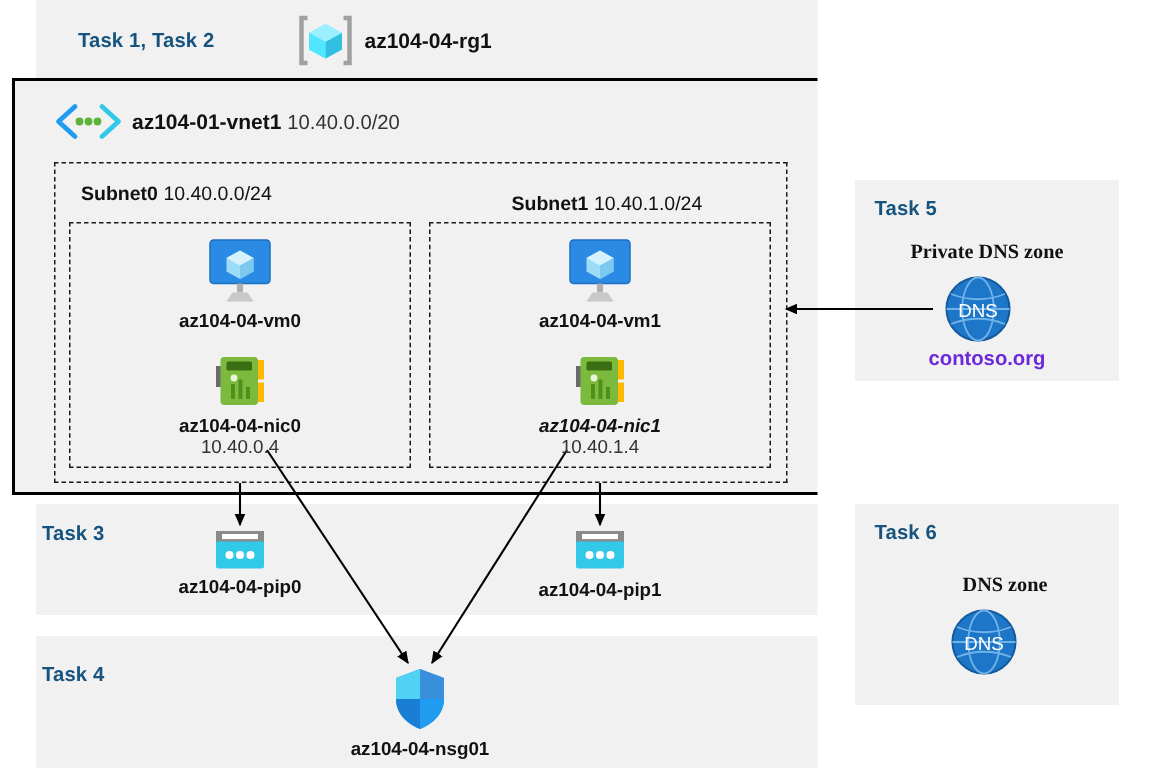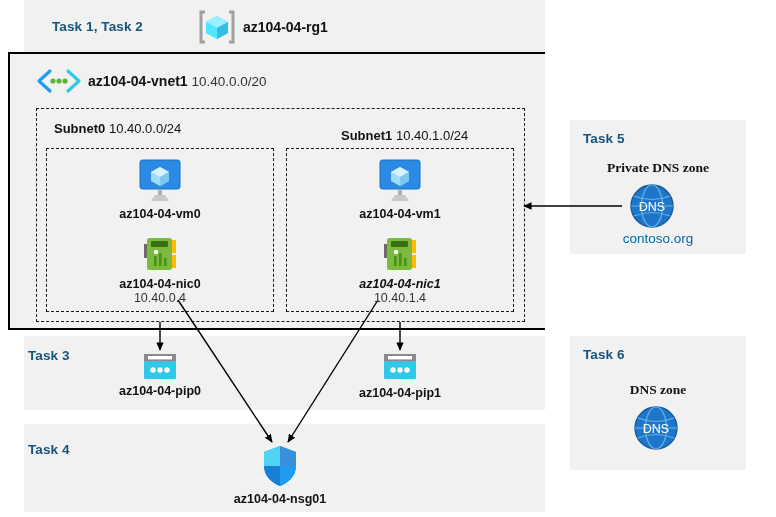--- a/index.html
+++ b/index.html
@@ -30,21 +30,21 @@
   .task-label{color:#16537e;font-weight:bold;font-size:13.5px;letter-spacing:0.1px;}
   .res-title{font-weight:bold;font-size:14px;color:#111111;}
   .res-sub{font-size:13.5px;color:#333333;font-weight:normal;}
   .subnet-label{font-size:13px;color:#111111;}
   .subnet-label b{font-weight:bold;}
   .node-name{font-weight:bold;font-size:12.5px;color:#111111;text-align:right;
              white-space:nowrap;}
   .node-ip{font-size:12.5px;color:#333333;text-align:center;white-space:nowrap;}
   .zone-title{font-weight:bold;font-size:13.5px;color:#111111;text-align:center;
               white-space:nowrap;font-family:Liberation Serif, serif;}
-  .zone-sub{font-weight:normal;font-size:13.5px;color:#0369a1;text-align:center;
+  .zone-sub{font-weight:bold;font-size:13.5px;color:#6d28d9;text-align:center;
             white-space:nowrap;}
 
   .node{display:flex;flex-direction:column;align-items:center;}
   svg{display:block;}
 </style>
 </head>
 <body>
 
 <div class="abs band rg-band"></div>
 <div class="abs vnet-outer"></div>
@@ -92,21 +92,21 @@
 <div class="abs" style="left:36px;top:68px;">
   <svg width="46" height="26" viewBox="0 0 46 26">
     <path d="M14,3 L3,13 L14,23" fill="none" stroke="#1f9bf0" stroke-width="3.2" stroke-linecap="round" stroke-linejoin="round"></path>
     <path d="M32,3 L43,13 L32,23" fill="none" stroke="#32c8e8" stroke-width="3.2" stroke-linecap="round" stroke-linejoin="round"></path>
     <circle cx="17" cy="13" r="2.6" fill="#5cb338"></circle>
     <circle cx="23" cy="13" r="2.6" fill="#5cb338"></circle>
     <circle cx="29" cy="13" r="2.6" fill="#5cb338"></circle>
   </svg>
 </div>
 <div class="abs res-title" style="left:88px;top:73px;white-space:nowrap;">
-  <span>az104-04-vnet1</span>
+  <span>az104-01-vnet1</span>
   <span class="res-sub"> 10.40.0.0/20</span>
 </div>
 
 <div class="abs subnet-label" style="left:54px;top:121px;white-space:nowrap;">
   <b>Subnet0</b>
   <span> 10.40.0.0/24</span>
 </div>
 <div class="abs subnet-label" style="left:293px;top:128px;white-space:nowrap;margin-left:48px;">
   <b>Subnet1</b>
   <span> 10.40.1.0/24</span>
@@ -222,21 +222,21 @@
     <path d="M6,14 Q24,21 42,14" fill="none" stroke="#6fb3e8" stroke-width="1.2"></path>
     <path d="M6,34 Q24,27 42,34" fill="none" stroke="#6fb3e8" stroke-width="1.2"></path>
     <text x="24" y="29" font-family="Liberation Sans, sans-serif" font-size="12.5" fill="#ffffff" text-anchor="middle">DNS</text>
   </svg>
 </div>
 
 <div class="abs zone-sub" style="left:570px;top:231px;width:176px;">contoso.org</div>
 
 <div class="abs task-label" style="left:583px;top:347px;">Task 6</div>
 
-<div class="abs zone-title" style="left:570px;top:382px;width:176px;">DNS zone</div>
+<div class="abs zone-title" style="left:570px;top:382px;width:176px;padding-left:12px;">DNS zone</div>
 
 <div class="abs" style="left:632px;top:404px;">
   <svg width="48" height="48" viewBox="0 0 48 48">
     <circle cx="24" cy="24" r="21" fill="#1e76c8"></circle>
     <circle cx="24" cy="24" r="21" fill="none" stroke="#155a9e" stroke-width="1.4"></circle>
     <ellipse cx="24" cy="24" rx="10.5" ry="21" fill="none" stroke="#6fb3e8" stroke-width="1.2"></ellipse>
     <line x1="3" y1="24" x2="45" y2="24" stroke="#6fb3e8" stroke-width="1.2"></line>
     <path d="M6,14 Q24,21 42,14" fill="none" stroke="#6fb3e8" stroke-width="1.2"></path>
     <path d="M6,34 Q24,27 42,34" fill="none" stroke="#6fb3e8" stroke-width="1.2"></path>
     <text x="24" y="29" font-family="Liberation Sans, sans-serif" font-size="12.5" fill="#ffffff" text-anchor="middle">DNS</text>

